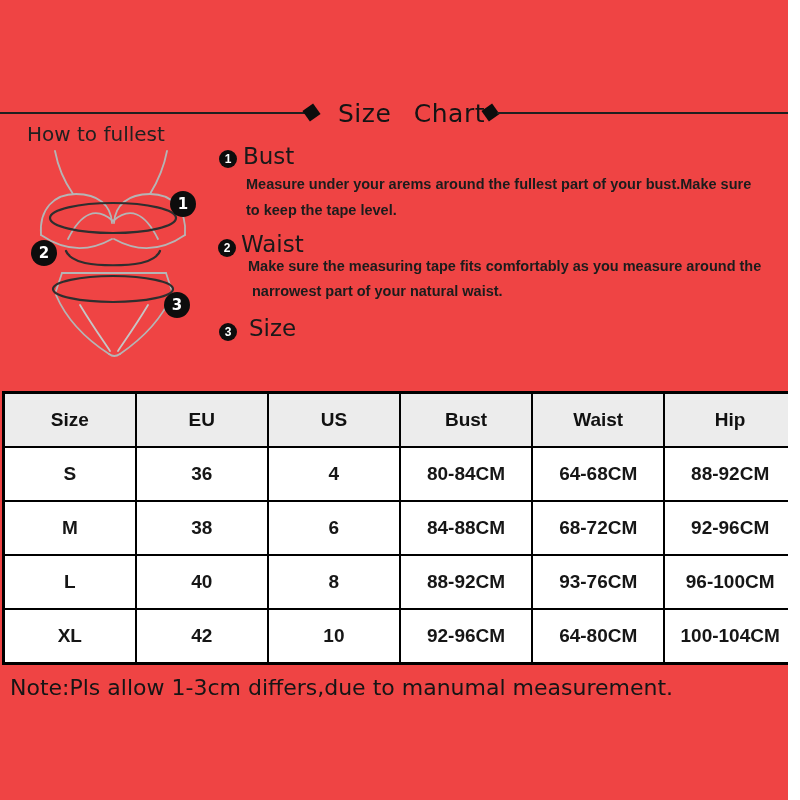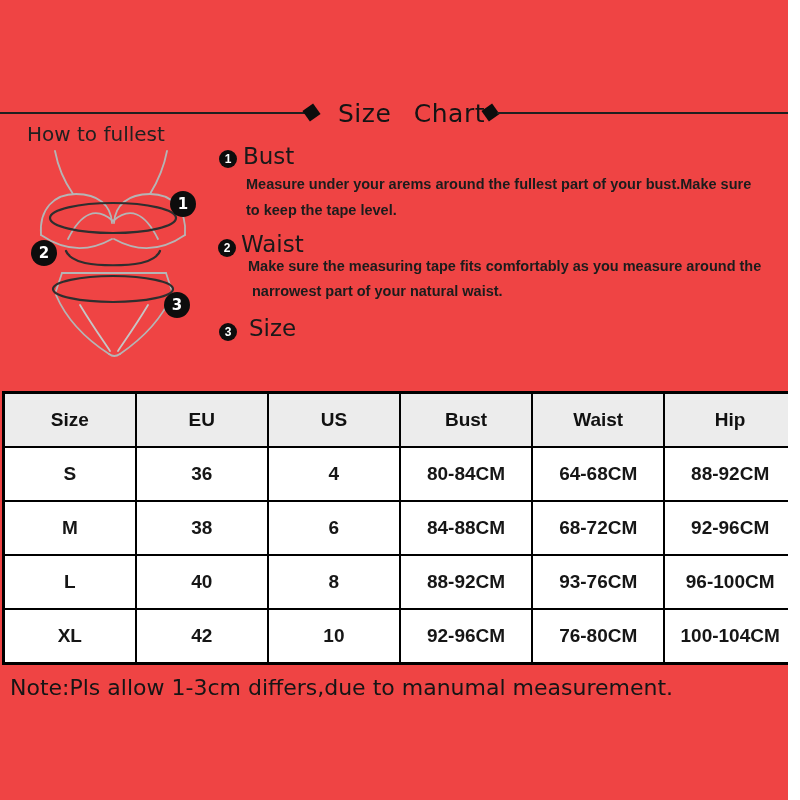--- a/index.html
+++ b/index.html
@@ -149,21 +149,21 @@
         <td>8</td>
         <td>88-92CM</td>
         <td>93-76CM</td>
         <td>96-100CM</td>
       </tr>
       <tr>
         <td>XL</td>
         <td>42</td>
         <td>10</td>
         <td>92-96CM</td>
-        <td>76-80CM</td>
+        <td>64-80CM</td>
         <td>100-104CM</td>
       </tr>
     </tbody>
   </table>
 
   <div class="note-text">Note:Pls allow 1-3cm differs,due to manumal measurement.</div>
 
 </div>
 
 </body></html>

